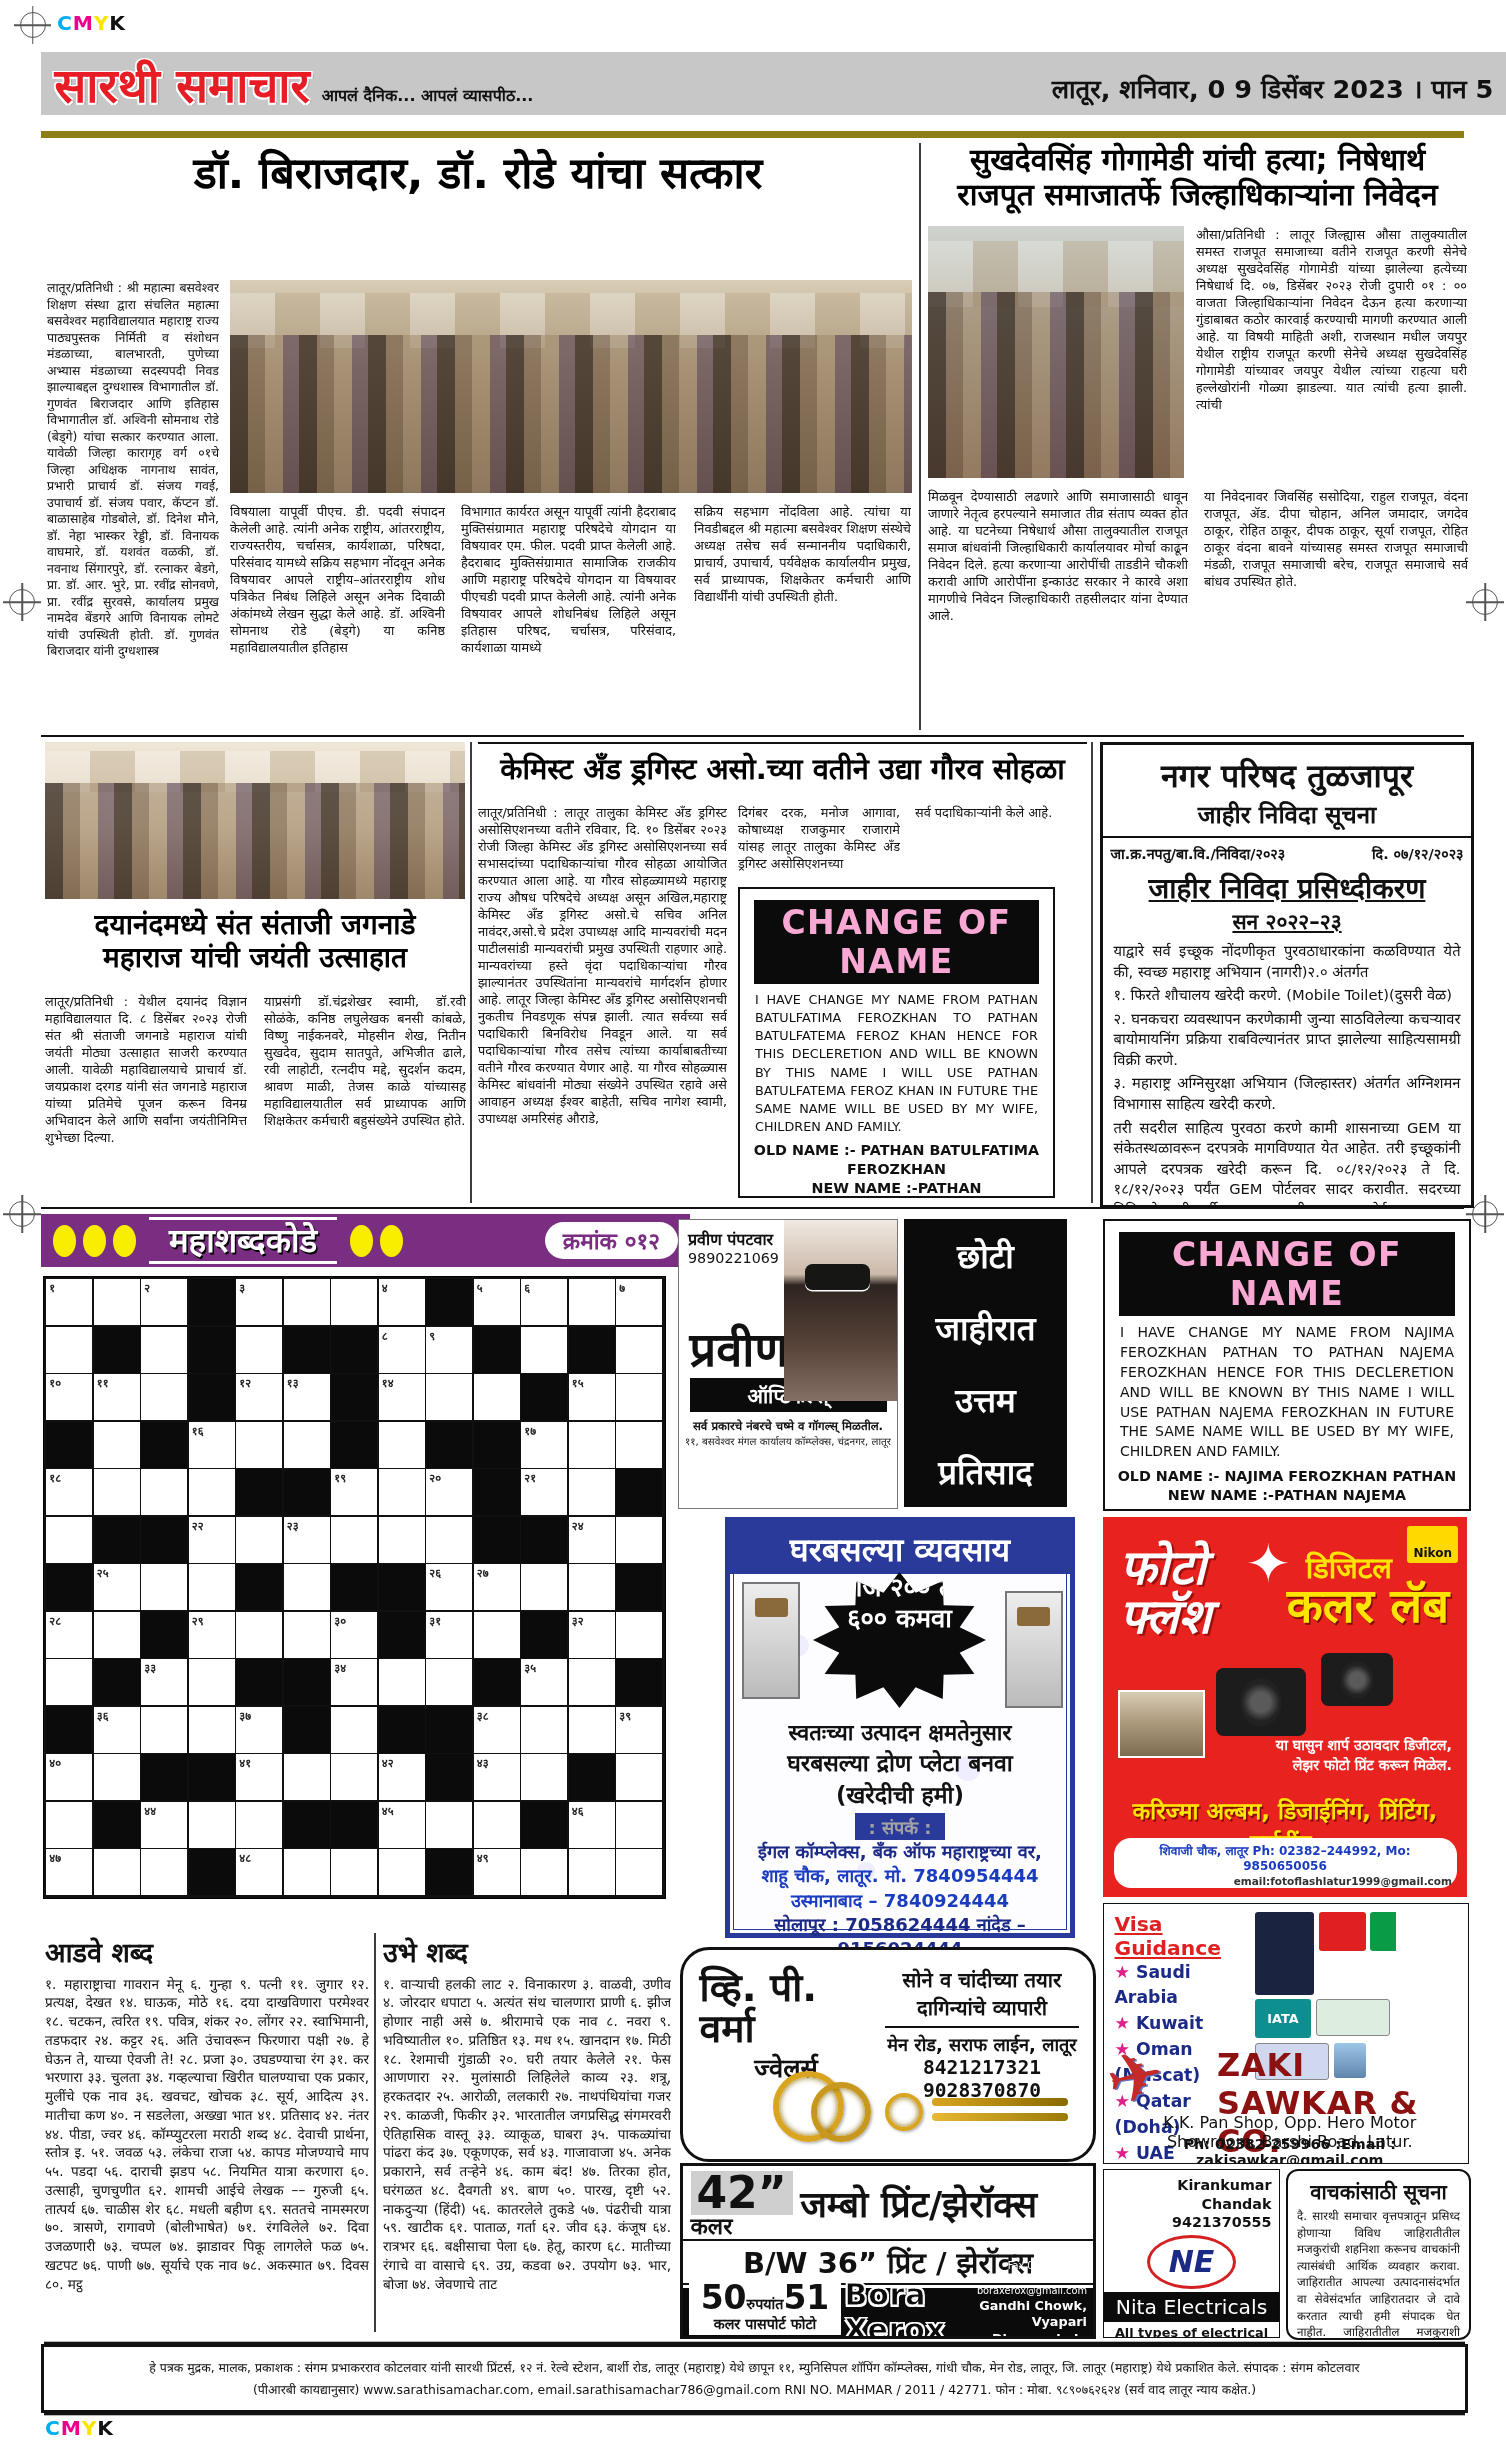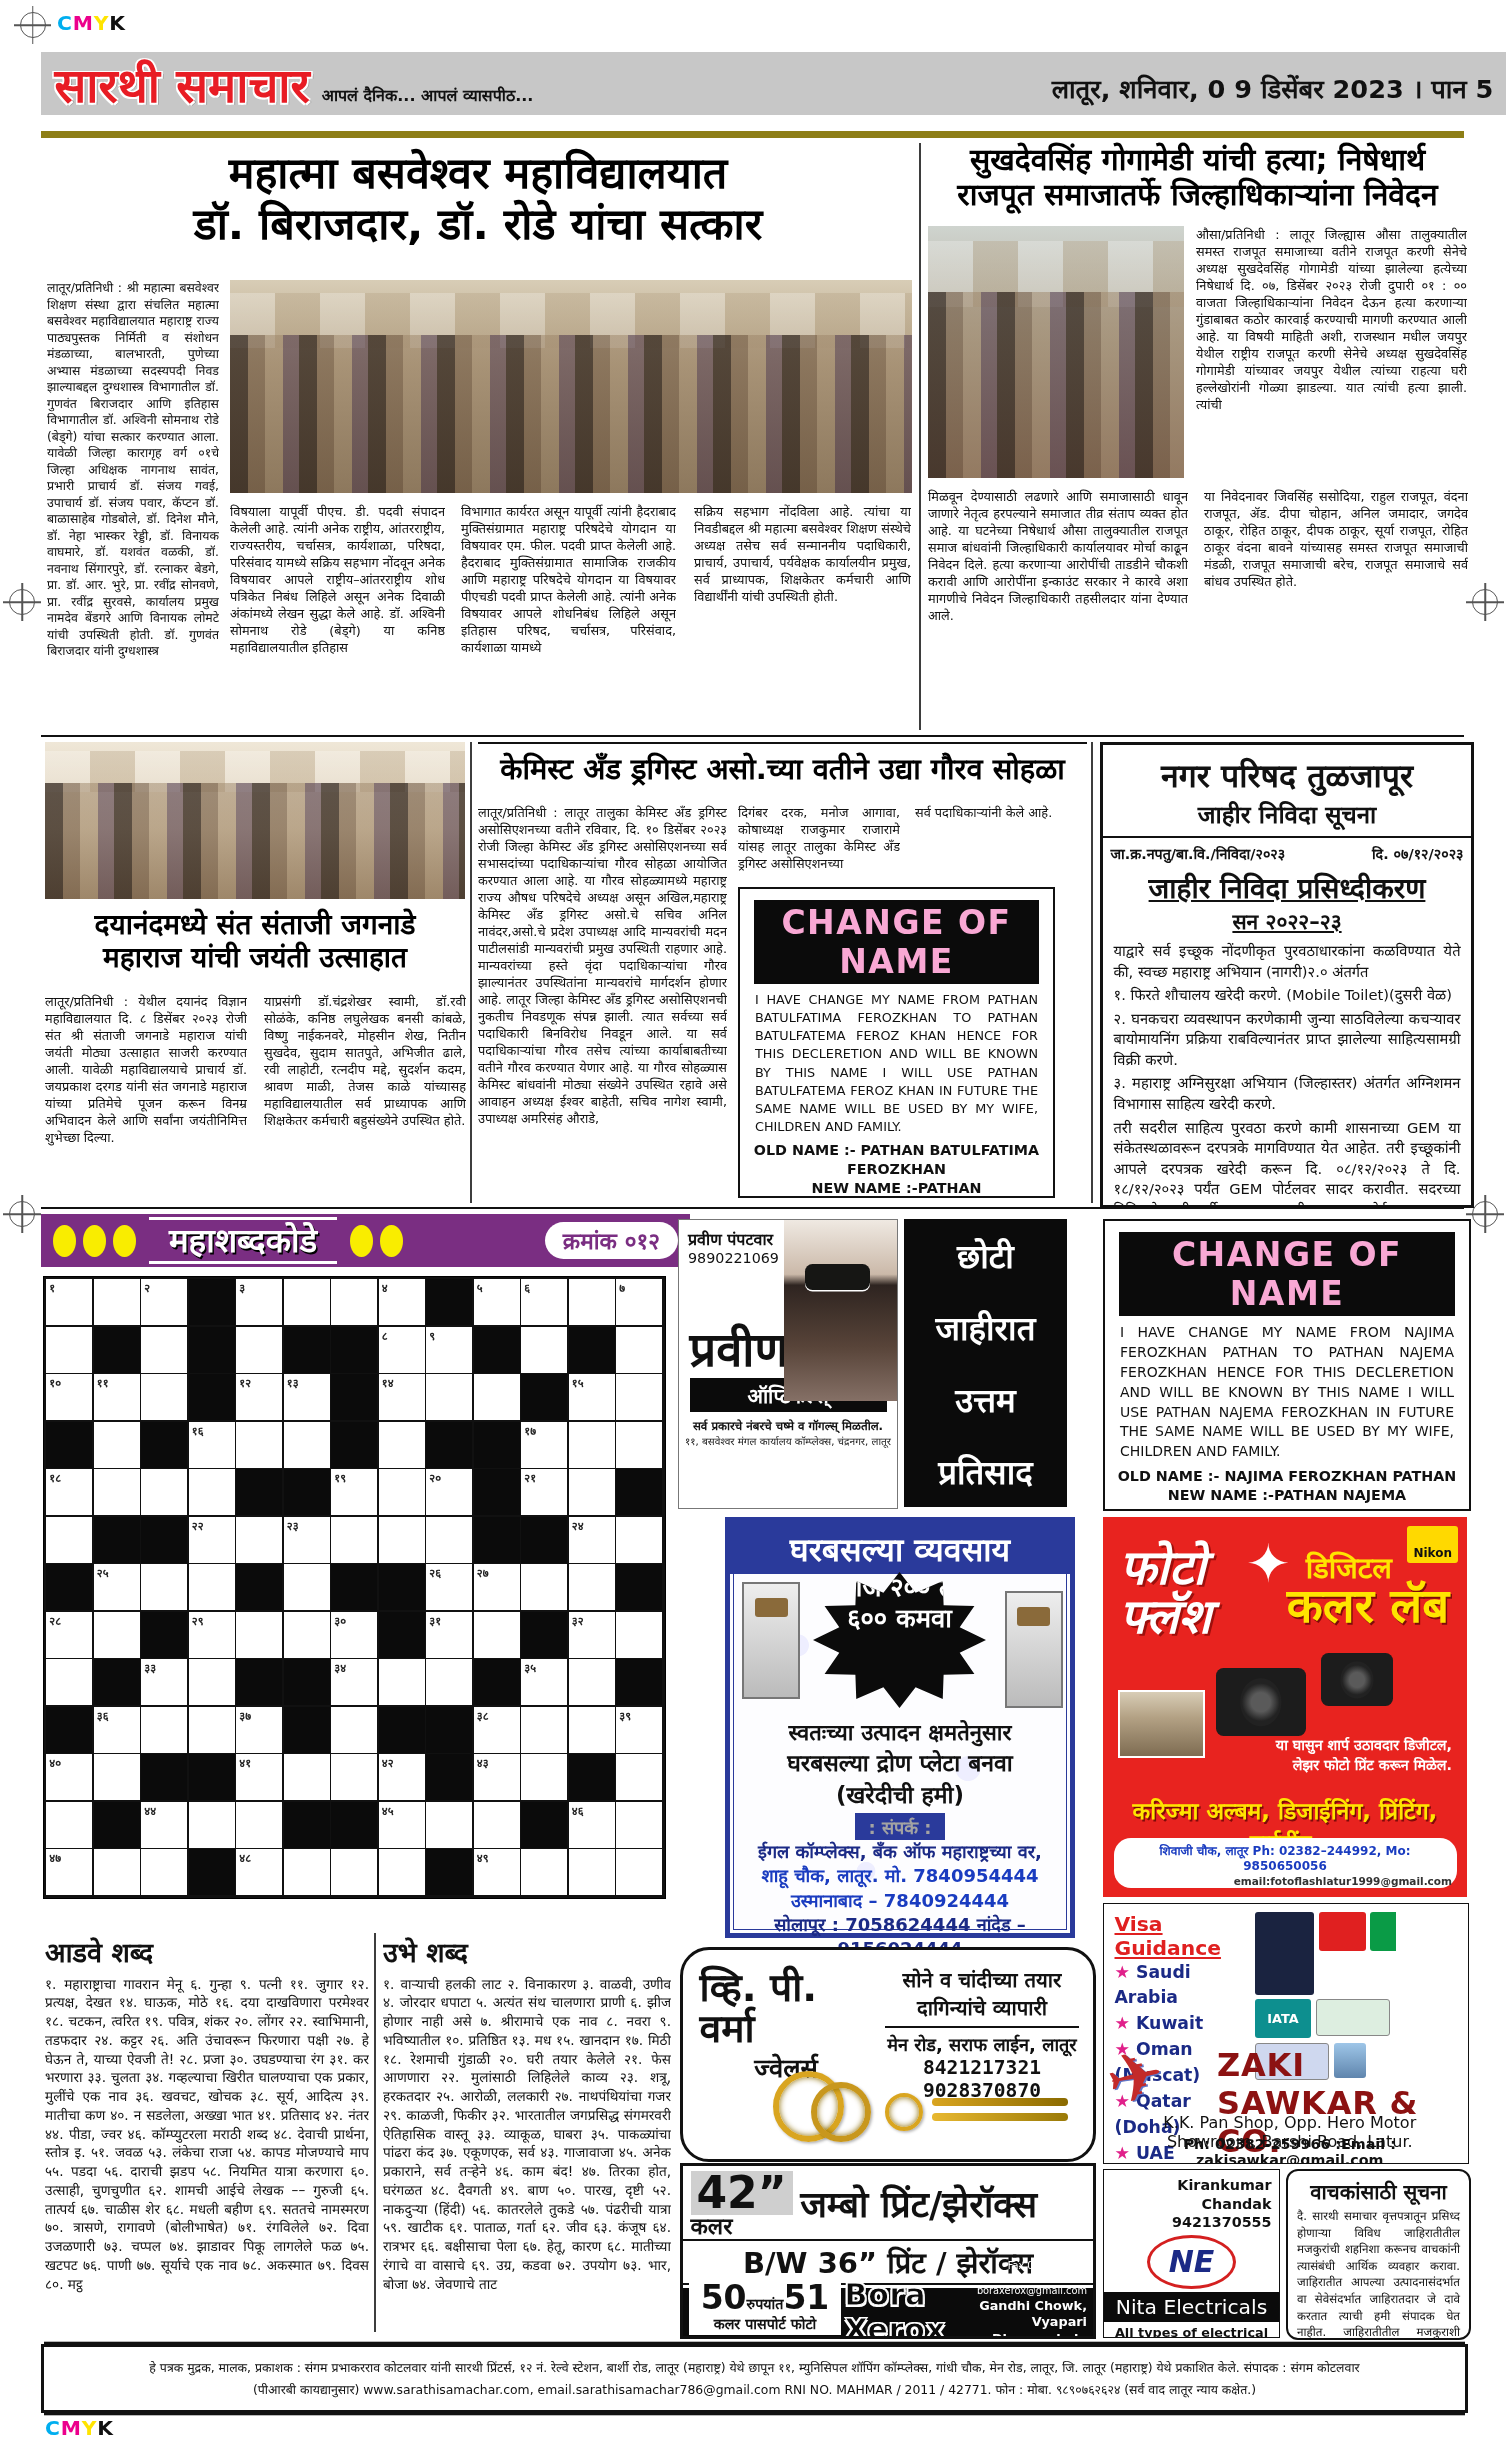--- a/index.html
+++ b/index.html
@@ -173,21 +173,20 @@
   <div class="cmyk abs" style="left:45px;top:2416px;"><span class="c">C</span><span class="m">M</span><span class="y">Y</span><span class="k">K</span></div>
 
   <div class="masthead abs" style="left:41px;top:52px;width:1472px;height:63px;">
     <div class="mast-title">सारथी समाचार</div>
     <div class="mast-tag">आपलं दैनिक... आपलं व्यासपीठ...</div>
     <div class="mast-date">लातूर, शनिवार, 0 9 डिसेंबर 2023 । पान 5</div>
   </div>
   <div class="rule-olive abs" style="left:41px;top:131px;width:1423px;height:6.8px;"></div>
 
   <div class="headline" style="left:45px;top:148px;width:866px;font-size:43px;">
-    <div>महात्मा बसवेश्वर महाविद्यालयात</div>
     <div>डॉ. बिराजदार, डॉ. रोडे यांचा सत्कार</div>
   </div>
   <div class="col" style="left:47px;top:280px;width:172px;height:446px;font-size:12.4px;">लातूर/प्रतिनिधी : श्री महात्मा बसवेश्वर शिक्षण संस्था द्वारा संचलित महात्मा बसवेश्वर महाविद्यालयात महाराष्ट्र राज्य पाठ्यपुस्तक निर्मिती व संशोधन मंडळाच्या, बालभारती, पुणेच्या अभ्यास मंडळाच्या सदस्यपदी निवड झाल्याबद्दल दुग्धशास्त्र विभागातील डॉ. गुणवंत बिराजदार आणि इतिहास विभागातील डॉ. अश्विनी सोमनाथ रोडे (बेड्गे) यांचा सत्कार करण्यात आला. यावेळी जिल्हा कारागृह वर्ग ०१चे जिल्हा अधिक्षक नागनाथ सावंत, प्रभारी प्राचार्य डॉ. संजय गवई, उपाचार्य डॉ. संजय पवार, कॅप्टन डॉ. बाळासाहेब गोडबोले, डॉ. दिनेश मौने, डॉ. नेहा भास्कर रेड्डी, डॉ. विनायक वाघमारे, डॉ. यशवंत वळकी, डॉ. नवनाथ सिंगारपुरे, डॉ. रत्नाकर बेडगे, प्रा. डॉ. आर. भुरे, प्रा. रवींद्र सोनवणे, प्रा. रवींद्र सुरवसे, कार्यालय प्रमुख नामदेव बेंडगरे आणि विनायक लोमटे यांची उपस्थिती होती. डॉ. गुणवंत बिराजदार यांनी दुग्धशास्त्र</div>
   <div class="ph ph-warm crowd" style="left:230px;top:280px;width:682px;height:213px;"></div>
   <div class="col" style="left:230px;top:503px;width:215px;height:223px;">विषयाला यापूर्वी पीएच. डी. पदवी संपादन केलेली आहे. त्यांनी अनेक राष्ट्रीय, आंतरराष्ट्रीय, राज्यस्तरीय, चर्चासत्र, कार्यशाळा, परिषदा, परिसंवाद यामध्ये सक्रिय सहभाग नोंदवून अनेक विषयावर आपले राष्ट्रीय–आंतरराष्ट्रीय शोध पत्रिकेत निबंध लिहिले असून अनेक दिवाळी अंकांमध्ये लेखन सुद्धा केले आहे. डॉ. अश्विनी सोमनाथ रोडे (बेड्गे) या कनिष्ठ महाविद्यालयातील इतिहास</div>
   <div class="col" style="left:461px;top:503px;width:215px;height:223px;border-left:0;">विभागात कार्यरत असून यापूर्वी त्यांनी हैदराबाद मुक्तिसंग्रामात महाराष्ट्र परिषदेचे योगदान या विषयावर एम. फील. पदवी प्राप्त केलेली आहे. हैदराबाद मुक्तिसंग्रामात सामाजिक राजकीय आणि महाराष्ट्र परिषदेचे योगदान या विषयावर पीएचडी पदवी प्राप्त केलेली आहे. त्यांनी अनेक विषयावर आपले शोधनिबंध लिहिले असून इतिहास परिषद, चर्चासत्र, परिसंवाद, कार्यशाळा यामध्ये</div>
   <div class="col" style="left:694px;top:503px;width:217px;height:223px;">सक्रिय सहभाग नोंदविला आहे. त्यांचा या निवडीबद्दल श्री महात्मा बसवेश्वर शिक्षण संस्थेचे अध्यक्ष तसेच सर्व सन्माननीय पदाधिकारी, प्राचार्य, उपाचार्य, पर्यवेक्षक कार्यालयीन प्रमुख, सर्व प्राध्यापक, शिक्षकेतर कर्मचारी आणि विद्यार्थींनी यांची उपस्थिती होती.</div>
 
   <div class="vline" style="left:919px;top:143px;height:587px;"></div>
 

